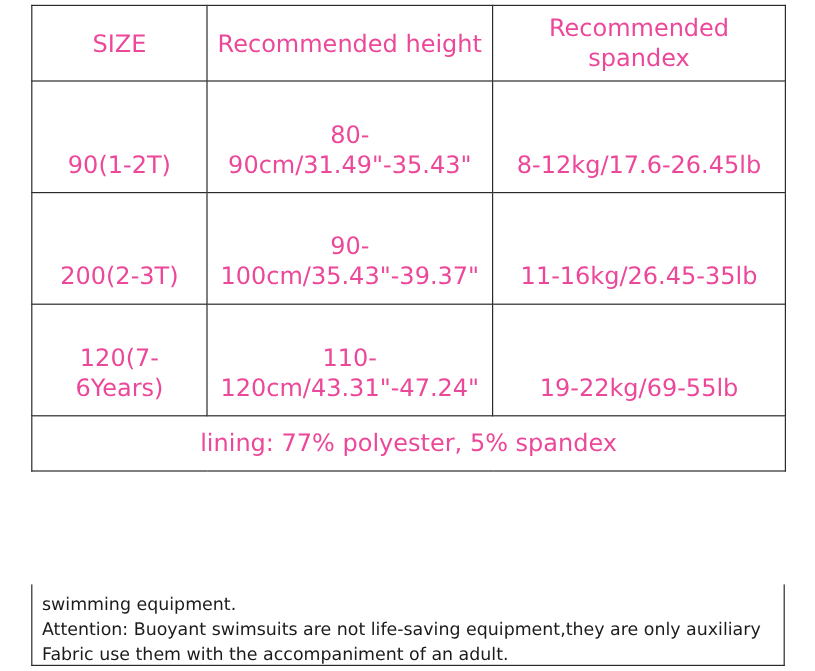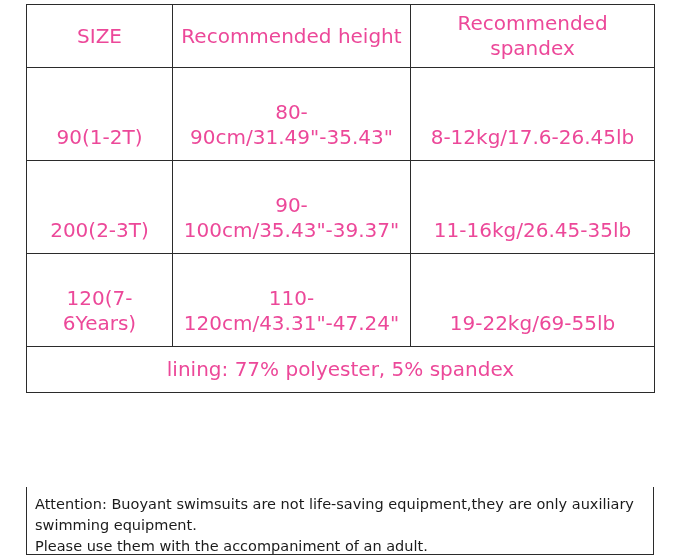--- a/index.html
+++ b/index.html
@@ -115,18 +115,18 @@
       </tr>
 
 
       <tr class="note-row">
         <td class="merged-note" colspan="3">lining: 77% polyester, 5% spandex</td>
       </tr>
     </tbody>
   </table>
 
   <div class="attention-box">
+    <p>swimming equipment.</p>
     <p>Attention: Buoyant swimsuits are not life-saving equipment,they are only auxiliary</p>
-    <p>swimming equipment.</p>
-    <p>Please use them with the accompaniment of an adult.</p>
+    <p>Fabric use them with the accompaniment of an adult.</p>
   </div>
 
 </div>
 
 </body></html>

